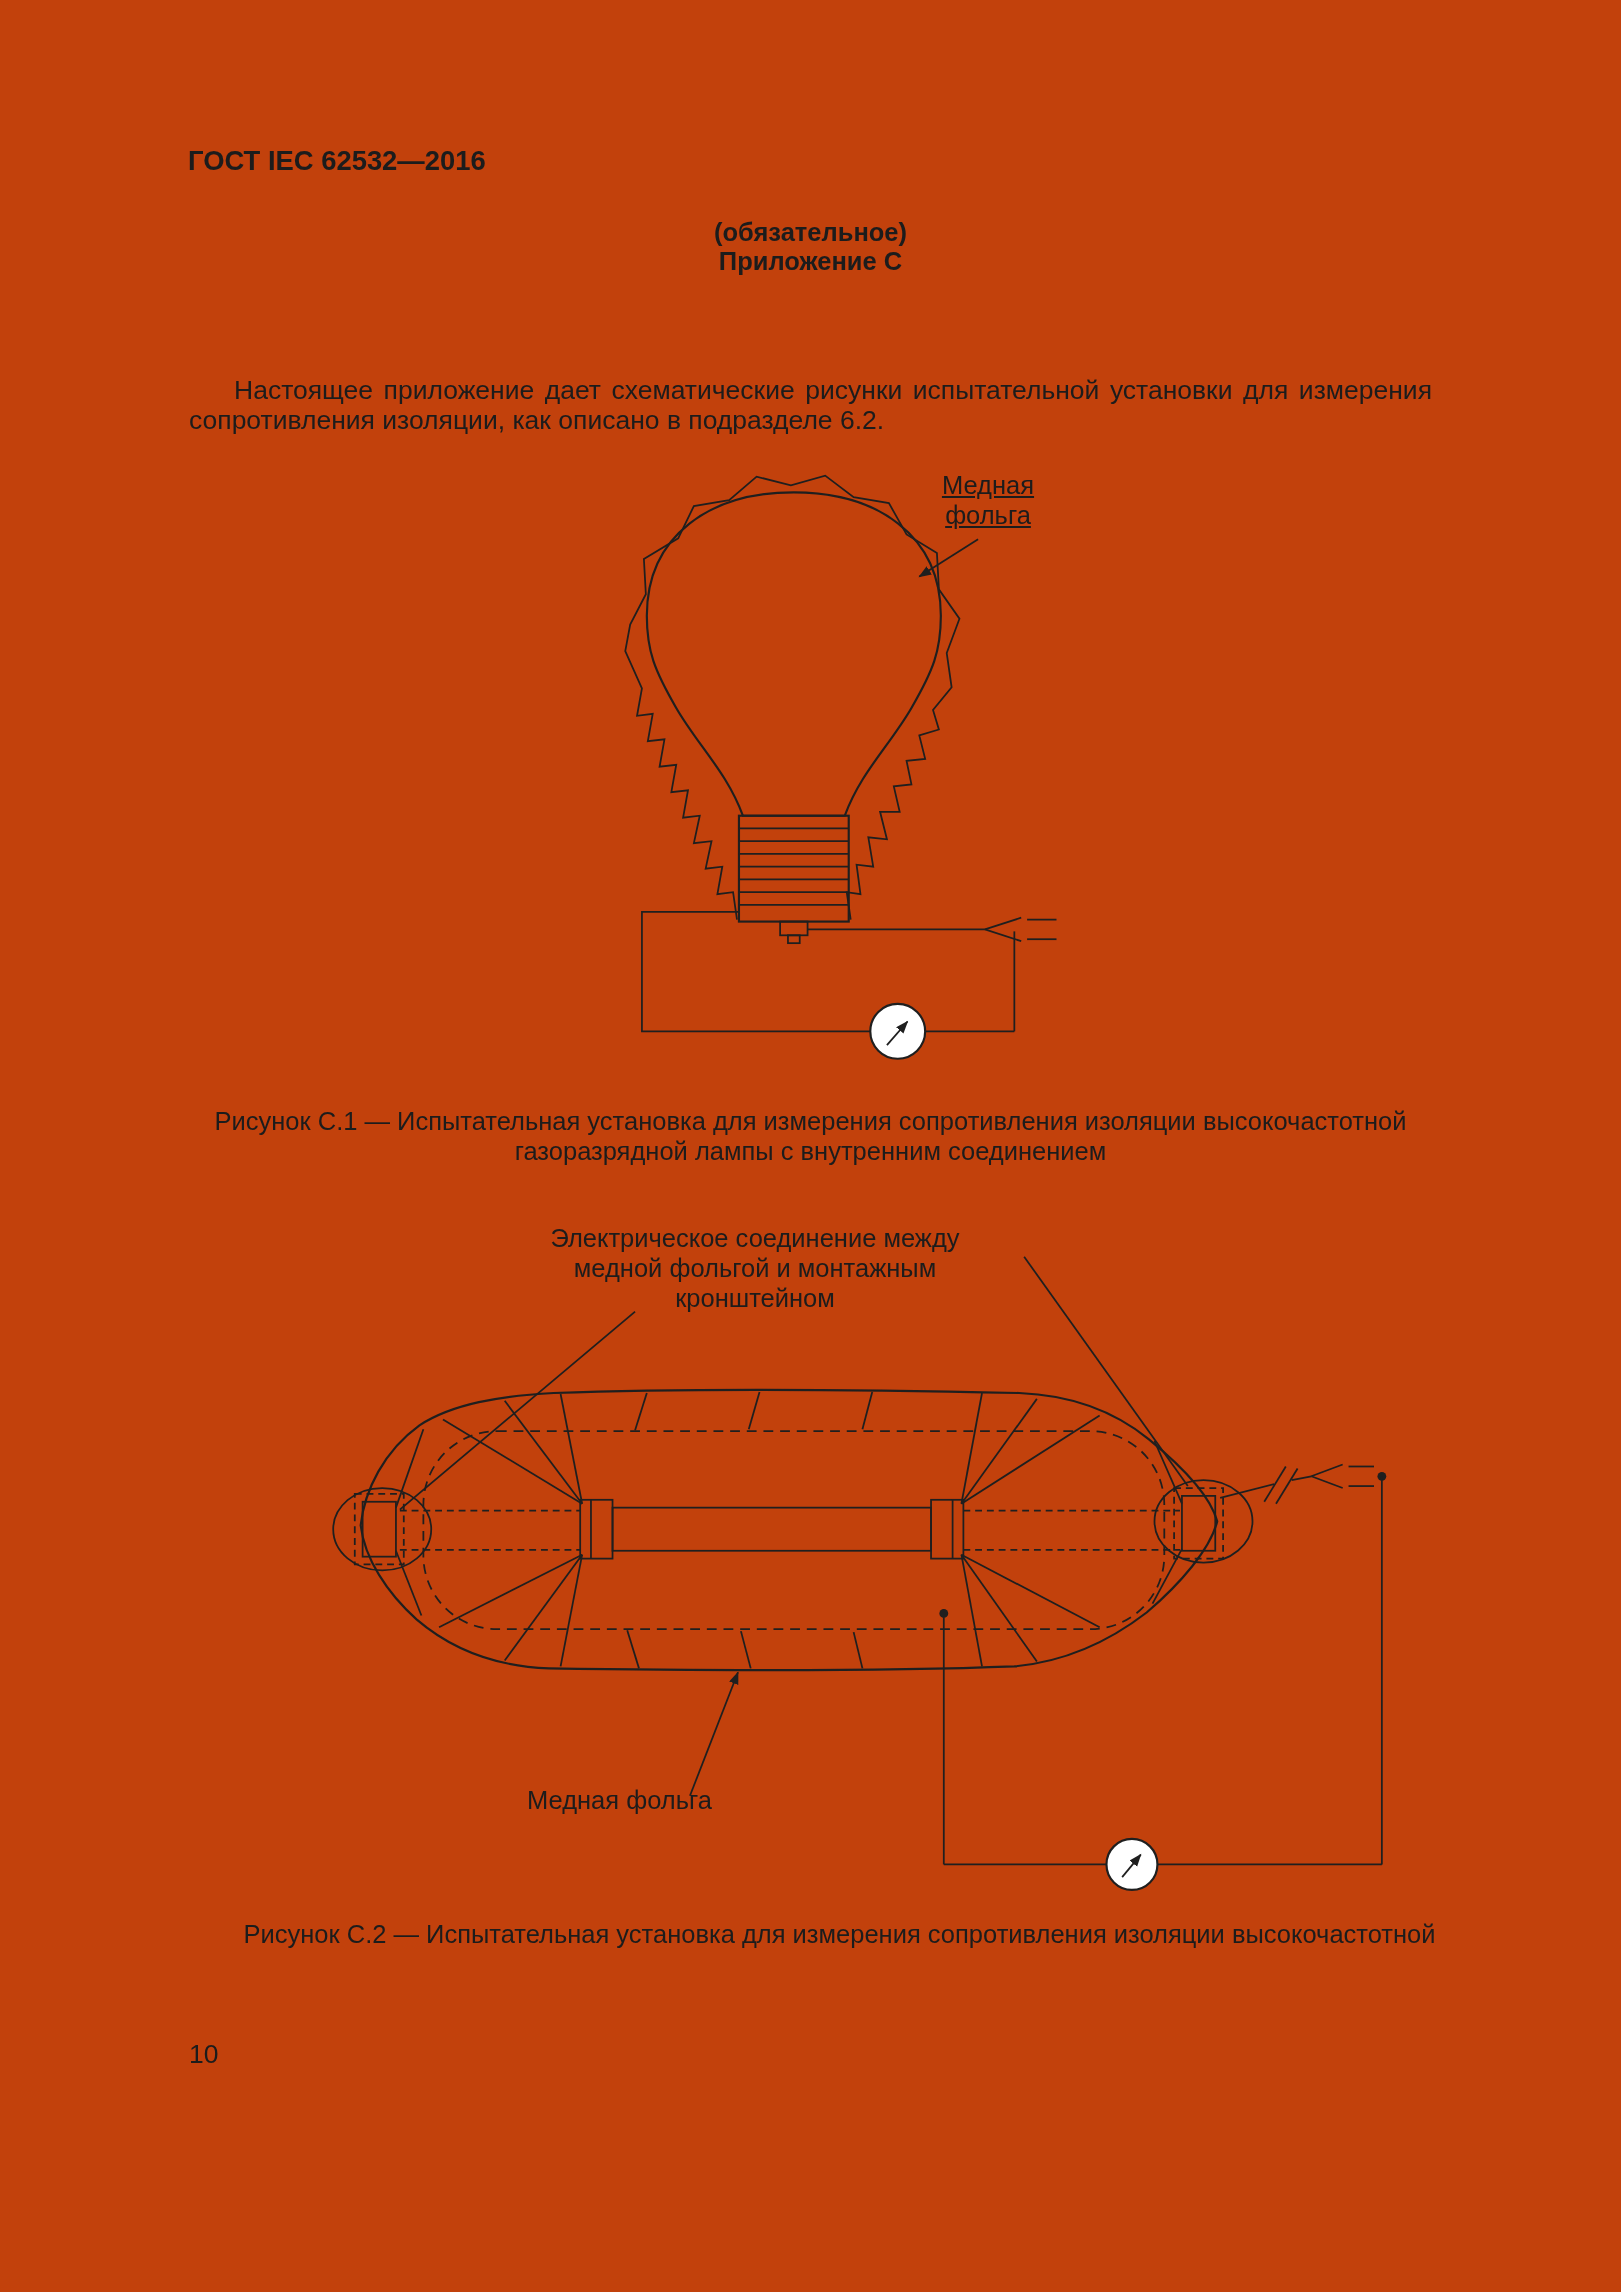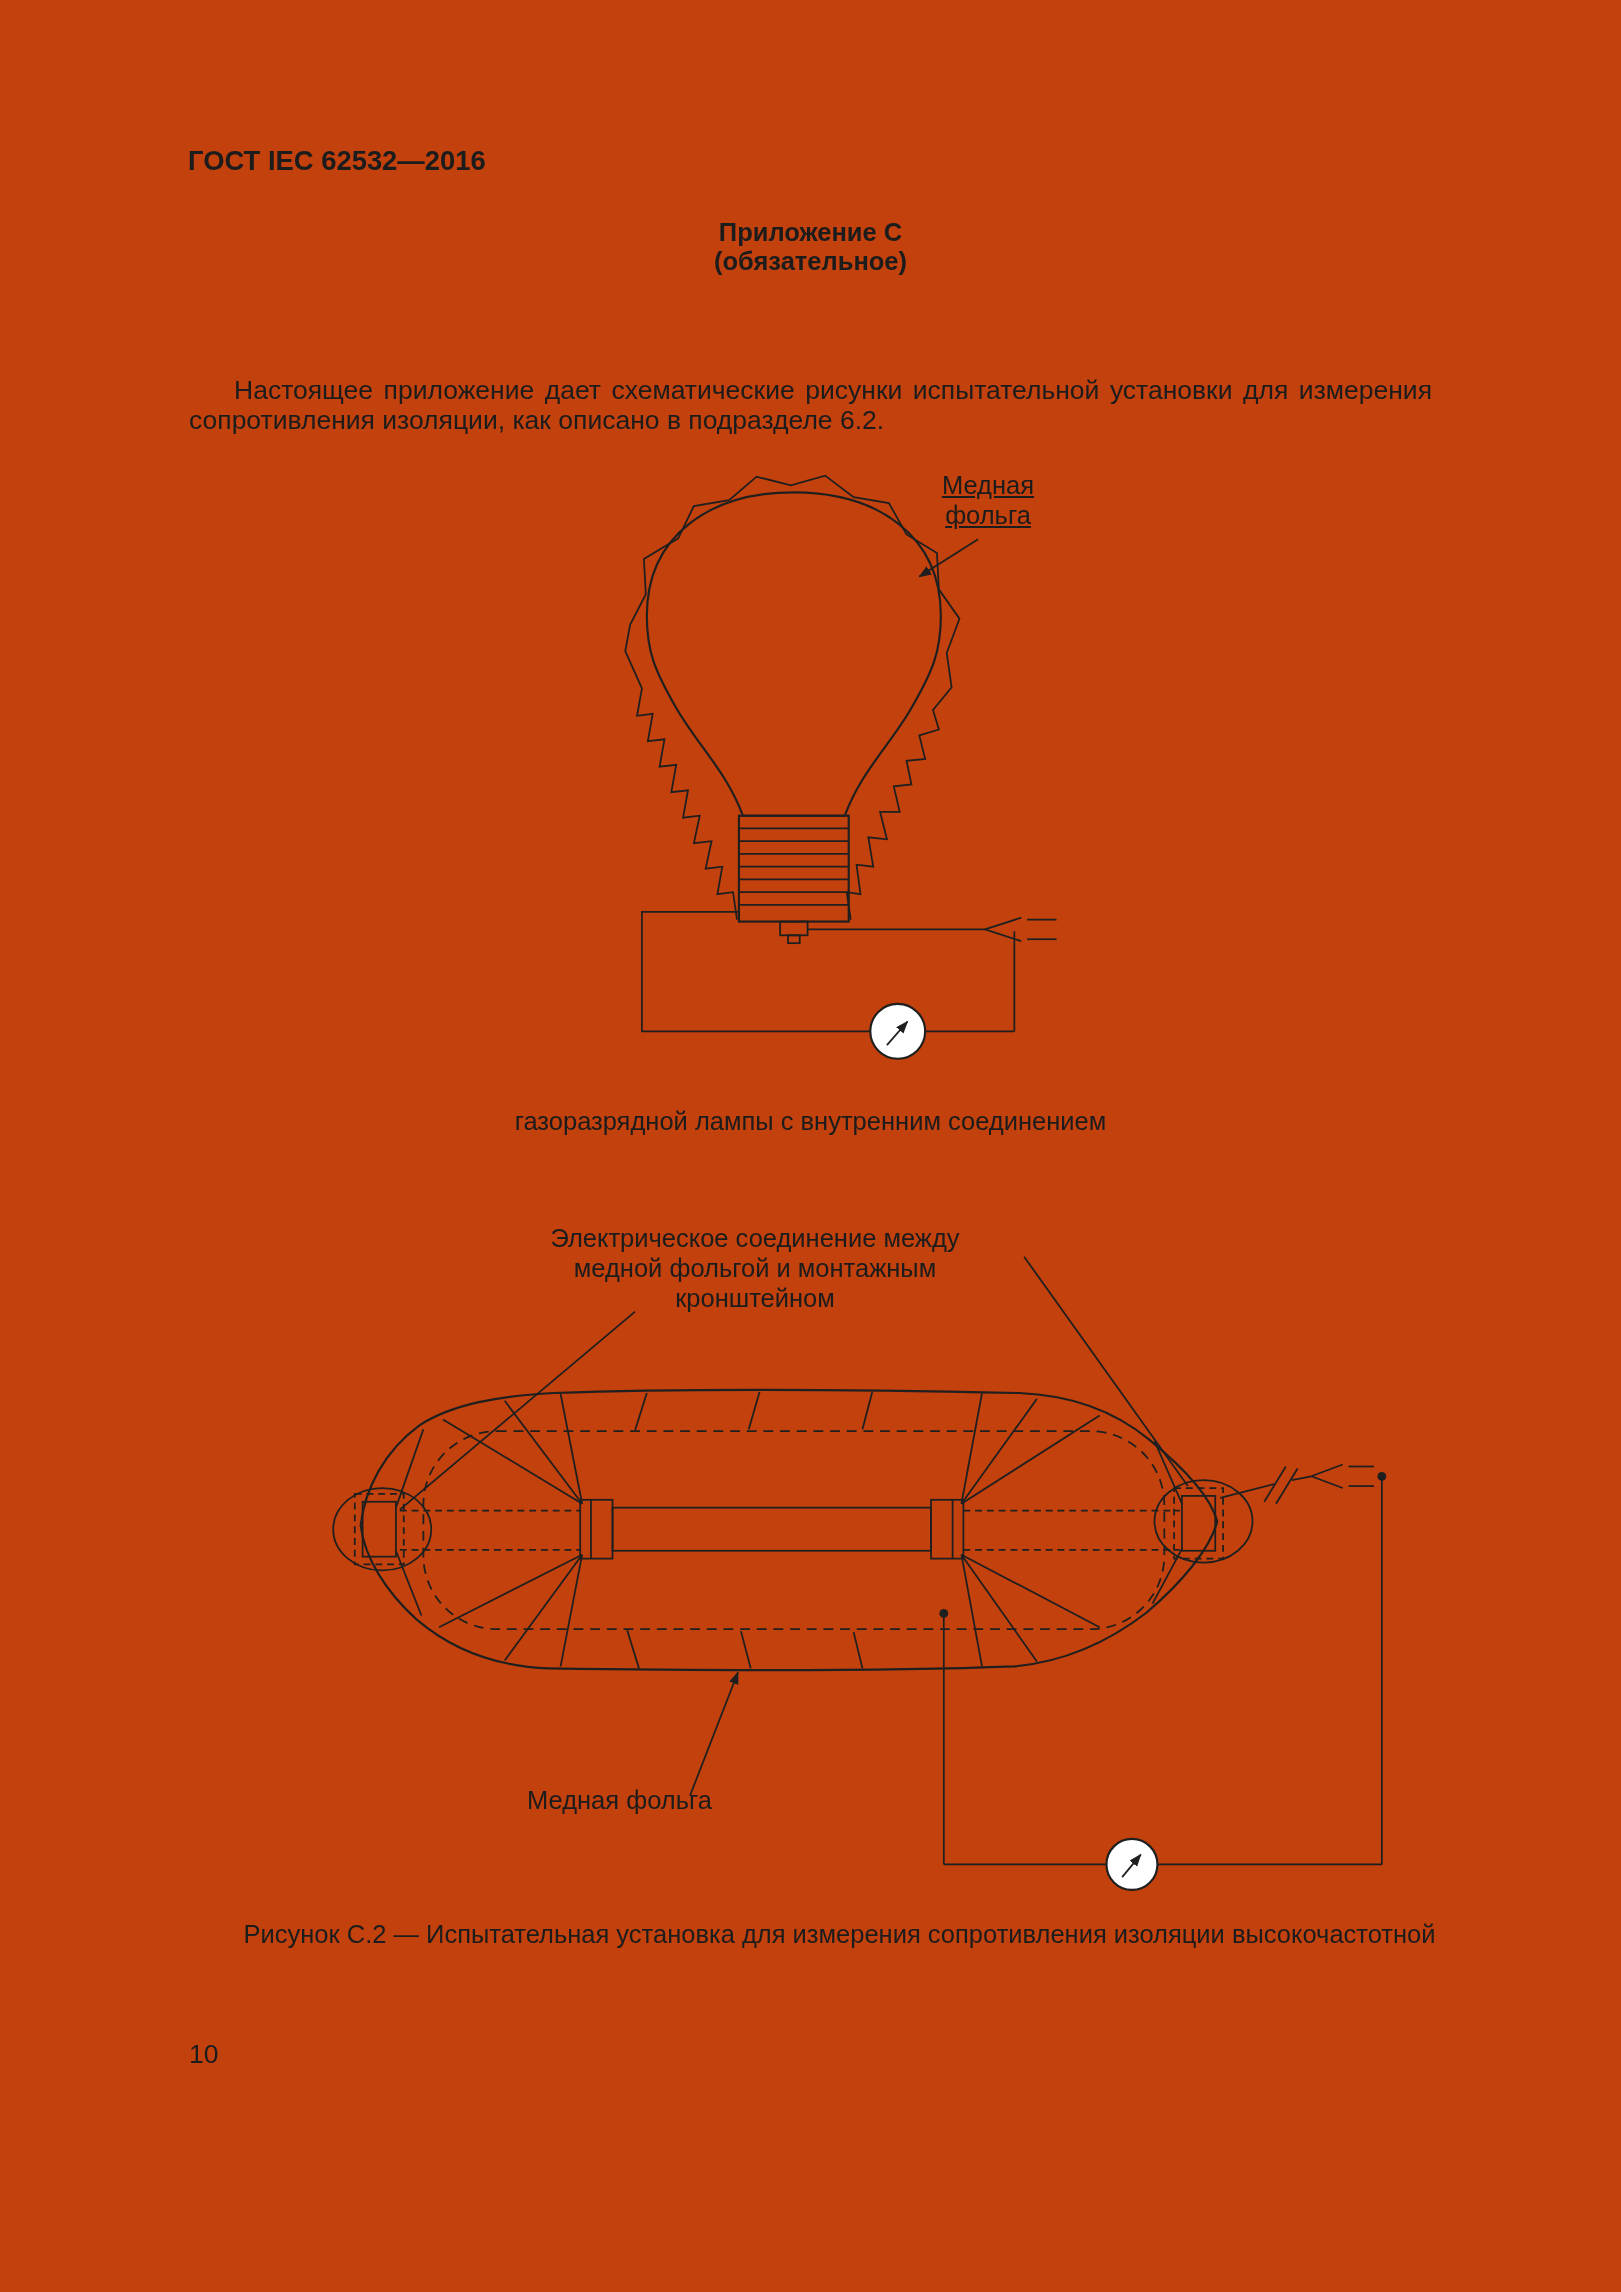--- a/index.html
+++ b/index.html
@@ -179,31 +179,32 @@
       <line class="ln2" x1="963" y1="1902" x2="963" y2="1650"></line>
       <circle class="dot" cx="963" cy="1646" r="4.5"></circle>
 
       <line class="ln2" x1="704" y1="1832" x2="753" y2="1706" marker-end="url(#ah)"></line>
     </g>
   </svg>
 
   <div class="abs bold" style="left:188px; top:145px; font-size:27.4px;">ГОСТ IEC 62532—2016</div>
 
   <div class="abs center bold" style="left:0; top:218px; width:1621px; font-size:25.5px; line-height:29px;">
+    <div>(обязательное)</div>
     <div>Приложение С</div>
-    <div>(обязательное)</div>
   </div>
 
 
   <div class="abs" style="left:189px; top:375px; width:1243px; font-size:26.5px; line-height:30px; text-align:justify; text-indent:45px;">Настоящее приложение дает схематические рисунки испытательной установки для измерения сопротивления изоляции, как описано в подразделе 6.2.</div>
 
   <div class="abs center preline" style="left:907px; top:470px; width:162px; font-size:25.5px; line-height:30px;text-decoration:underline;">Медная
 фольга</div>
 
   <div class="abs center" style="left:0; top:1106px; width:1621px; font-size:25.5px; line-height:30px;">
+    <div>Рисунок С.1 — Испытательная установка для измерения сопротивления изоляции высокочастотной</div>
     <div>газоразрядной лампы с внутренним соединением</div>
   </div>
 
   <div class="abs center preline" style="left:510px; top:1223px; width:490px; font-size:25.5px; line-height:30px;">Электрическое соединение между
 медной фольгой и монтажным
 кронштейном</div>
 
   <div class="abs" style="left:527px; top:1786px; font-size:25.5px;">Медная фольга</div>
 
   <div class="abs center" style="left:0; top:1919px; width:1621px; font-size:25.5px; line-height:30px;padding-left:29px;">

